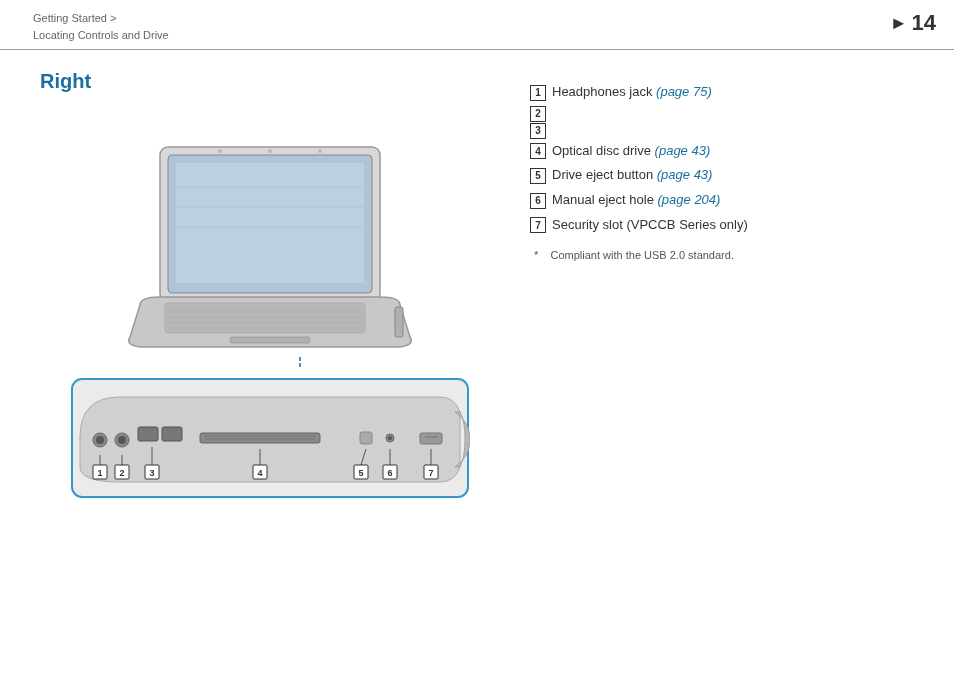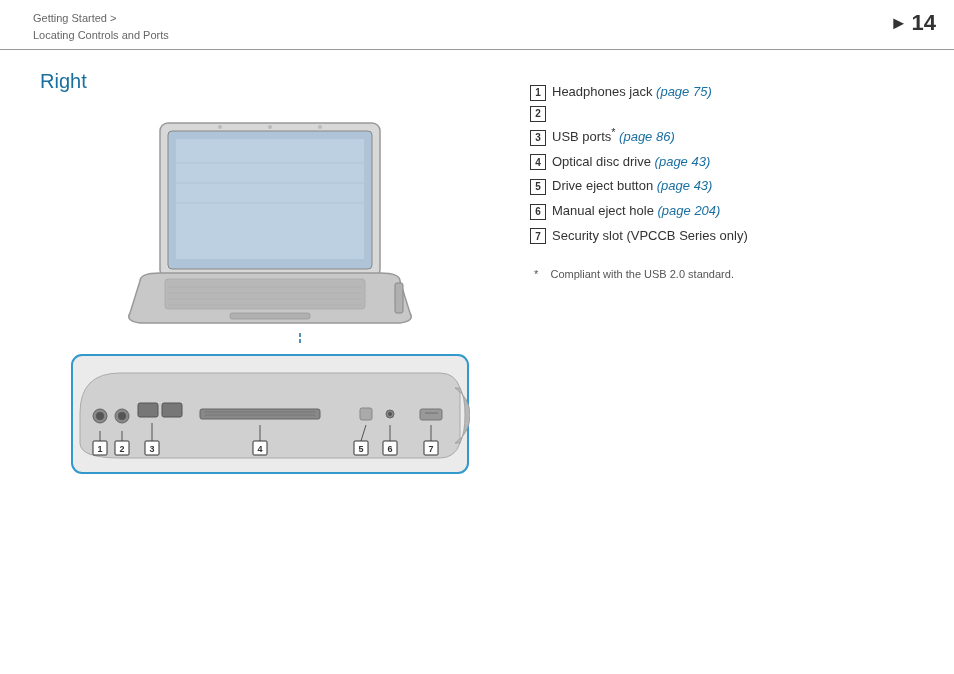--- a/index.html
+++ b/index.html
@@ -64,22 +64,22 @@
 
     
     .right-panel {
       flex: 1;
       padding-top: 10px;
     }
 
     .section-title {
       font-size: 20px;
       color: #1a6fa0;
-      font-weight: normal;
-      margin-bottom: 0;
+      font-weight: bold;
+      margin-bottom: 24px;
     }
 
     .item-list {
       list-style: none;
       line-height: 1.9;
     }
 
     .item-list li {
       display: flex;
       align-items: baseline;
@@ -102,21 +102,21 @@
 
     .link-blue {
       color: #1a6fa0;
       text-decoration: none;
       font-style: italic;
     }
 
     .footnote {
       font-size: 11px;
       color: #555;
-      margin-top: 20px;
+      margin-top: 12px;
       padding-left: 4px;
     }
 
     
     svg text {
       font-family: Arial, sans-serif;
     }
 
     
     .port-diagram {
@@ -124,21 +124,21 @@
       width: 400px;
       height: 130px;
     }
   </style>
 </head>
 <body>
 
 <div class="header">
   <div>
     <div class="breadcrumb-text">Getting Started &gt;</div>
-    <div class="breadcrumb-text">Locating Controls and Ports</div>
+    <div class="breadcrumb-text">Locating Controls and Drive</div>
   </div>
   <div class="page-number">
     <span class="arrow">►</span>
     <span>14</span>
   </div>
 </div>
 
 <div class="main-content">
 
   <div class="left-panel">
@@ -246,21 +246,20 @@
         <span class="item-number">1</span>
         <span>Headphones jack <a class="link-blue" href="#">(page 75)</a></span>
       </li>
 
       <li>
         <span class="item-number">2</span>
       </li>
 
       <li>
         <span class="item-number">3</span>
-        <span>USB ports<sup>*</sup> <a class="link-blue" href="#">(page 86)</a></span>
       </li>
 
       <li>
         <span class="item-number">4</span>
         <span>Optical disc drive <a class="link-blue" href="#">(page 43)</a></span>
       </li>
 
       <li>
         <span class="item-number">5</span>
         <span>Drive eject button <a class="link-blue" href="#">(page 43)</a></span>

